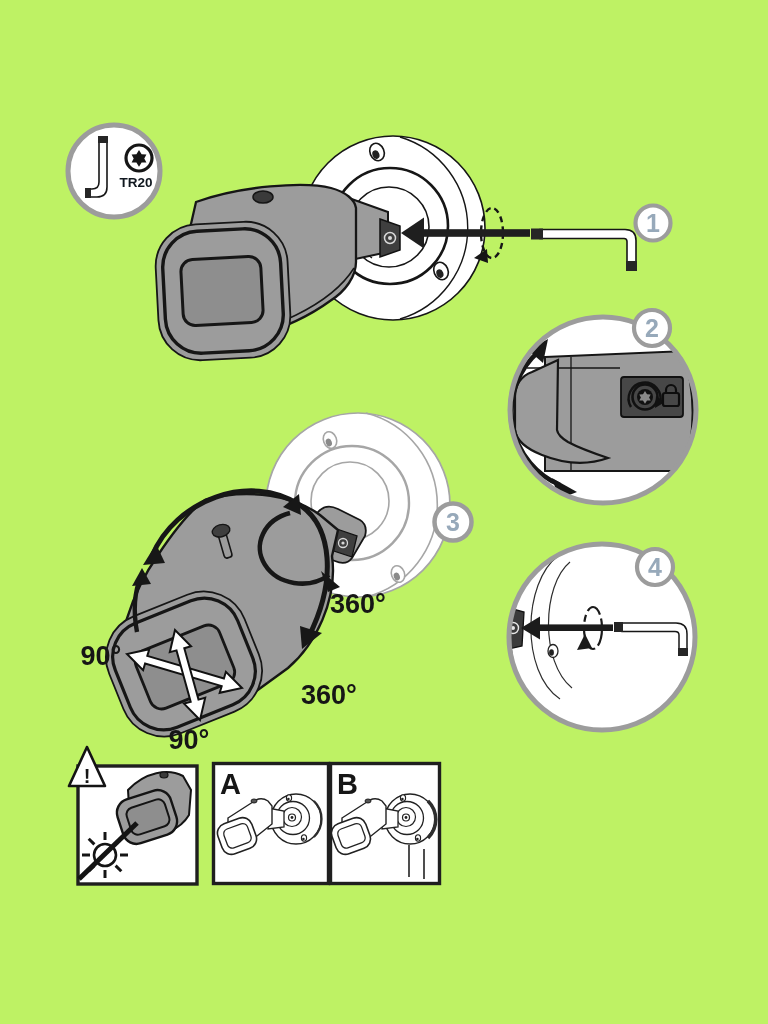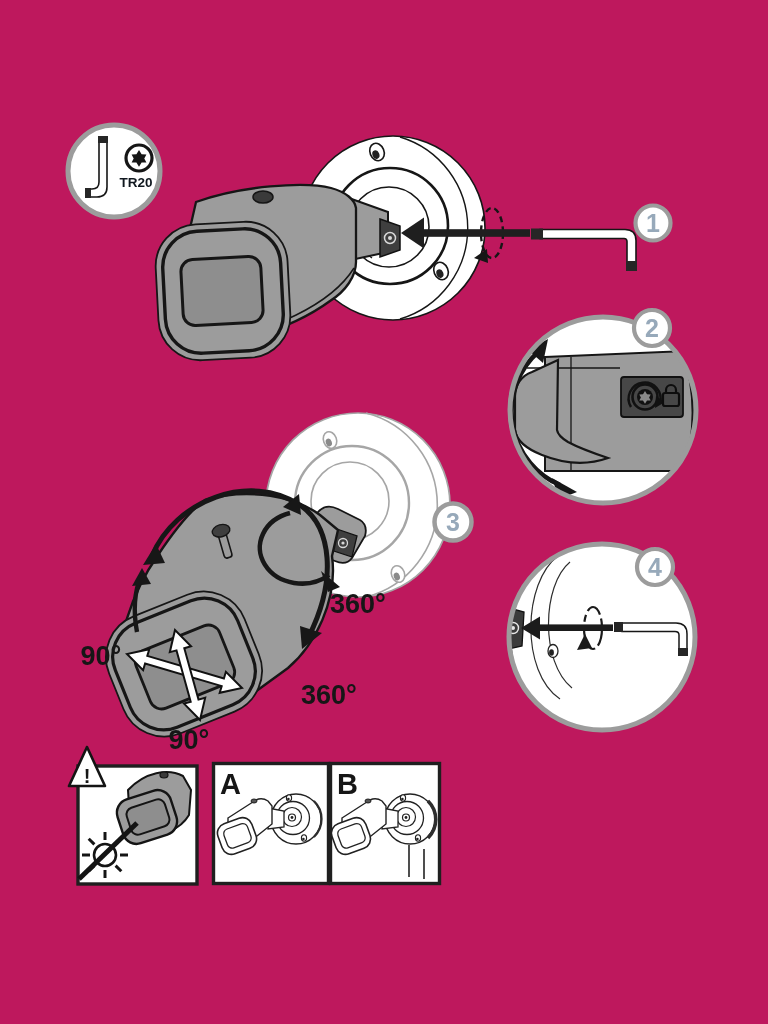--- a/index.html
+++ b/index.html
@@ -1,16 +1,16 @@
 <!DOCTYPE html>
 <html><head>
 <meta charset="utf-8">
 <style>
   html,body{margin:0;padding:0;background:#ffffff;}
-  .canvas{position:relative;width:768px;height:1024px;background:#be185d;overflow:hidden;
+  .canvas{position:relative;width:768px;height:1024px;background:#bef264;overflow:hidden;
           font-family:"Liberation Sans",sans-serif;}
   svg text{font-family:"Liberation Sans","DejaVu Sans",sans-serif;font-weight:bold;}
 </style>
 </head>
 <body>
 
 <div class="canvas">
 <svg width="768" height="1024" viewBox="0 0 768 1024" xmlns="http://www.w3.org/2000/svg">
 
   <defs>

